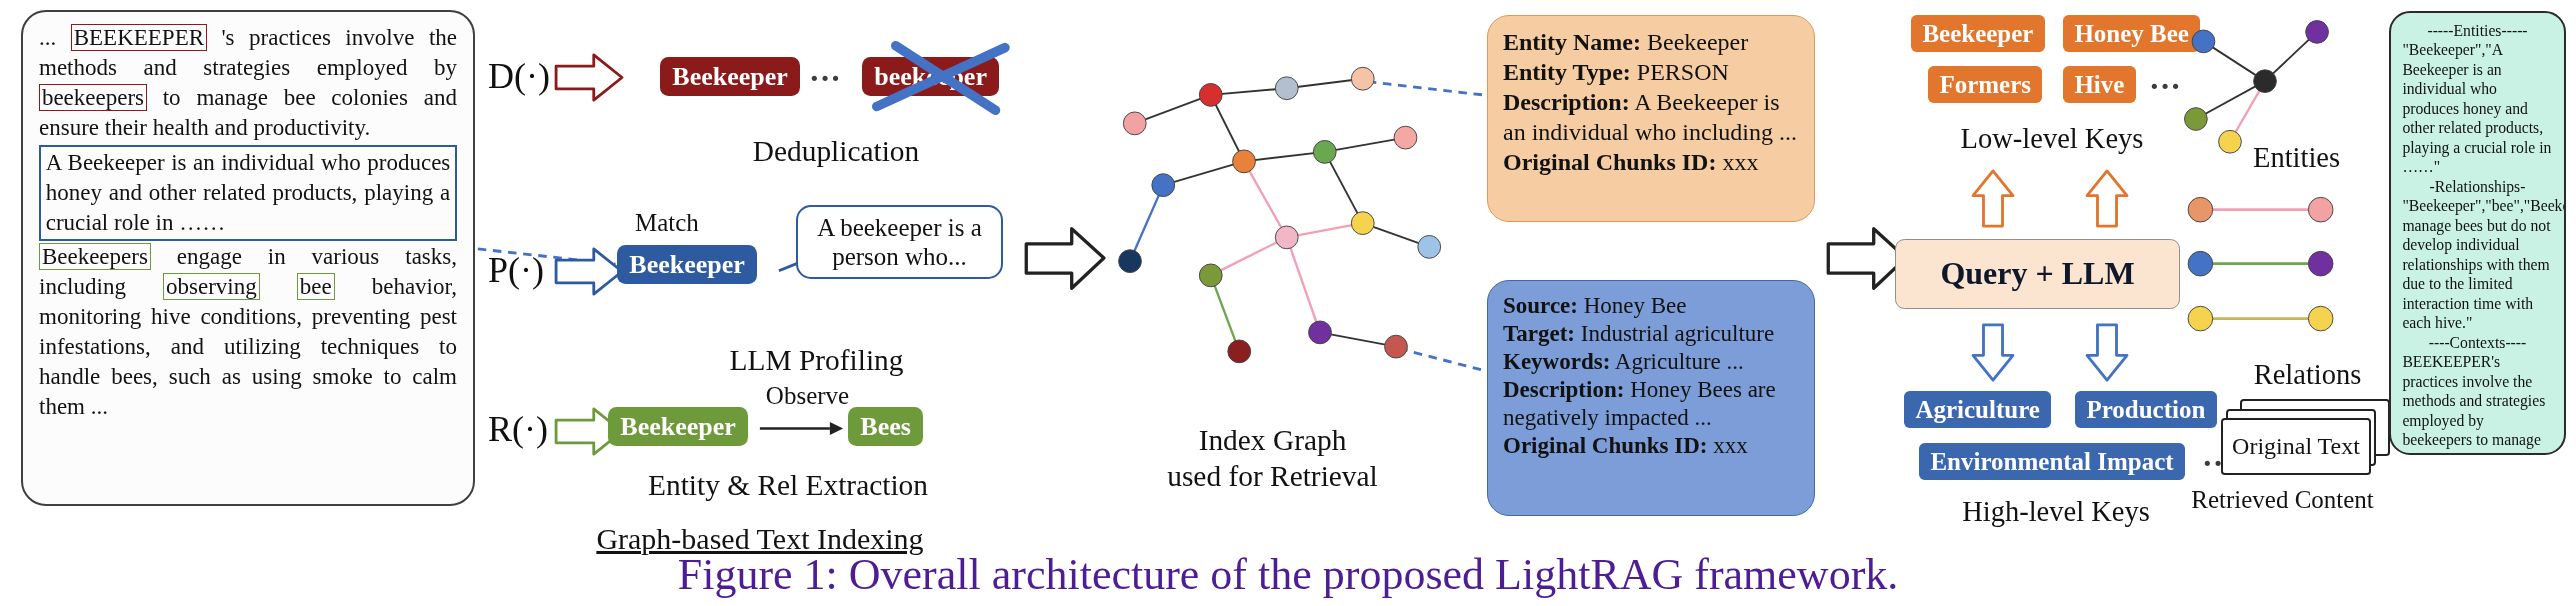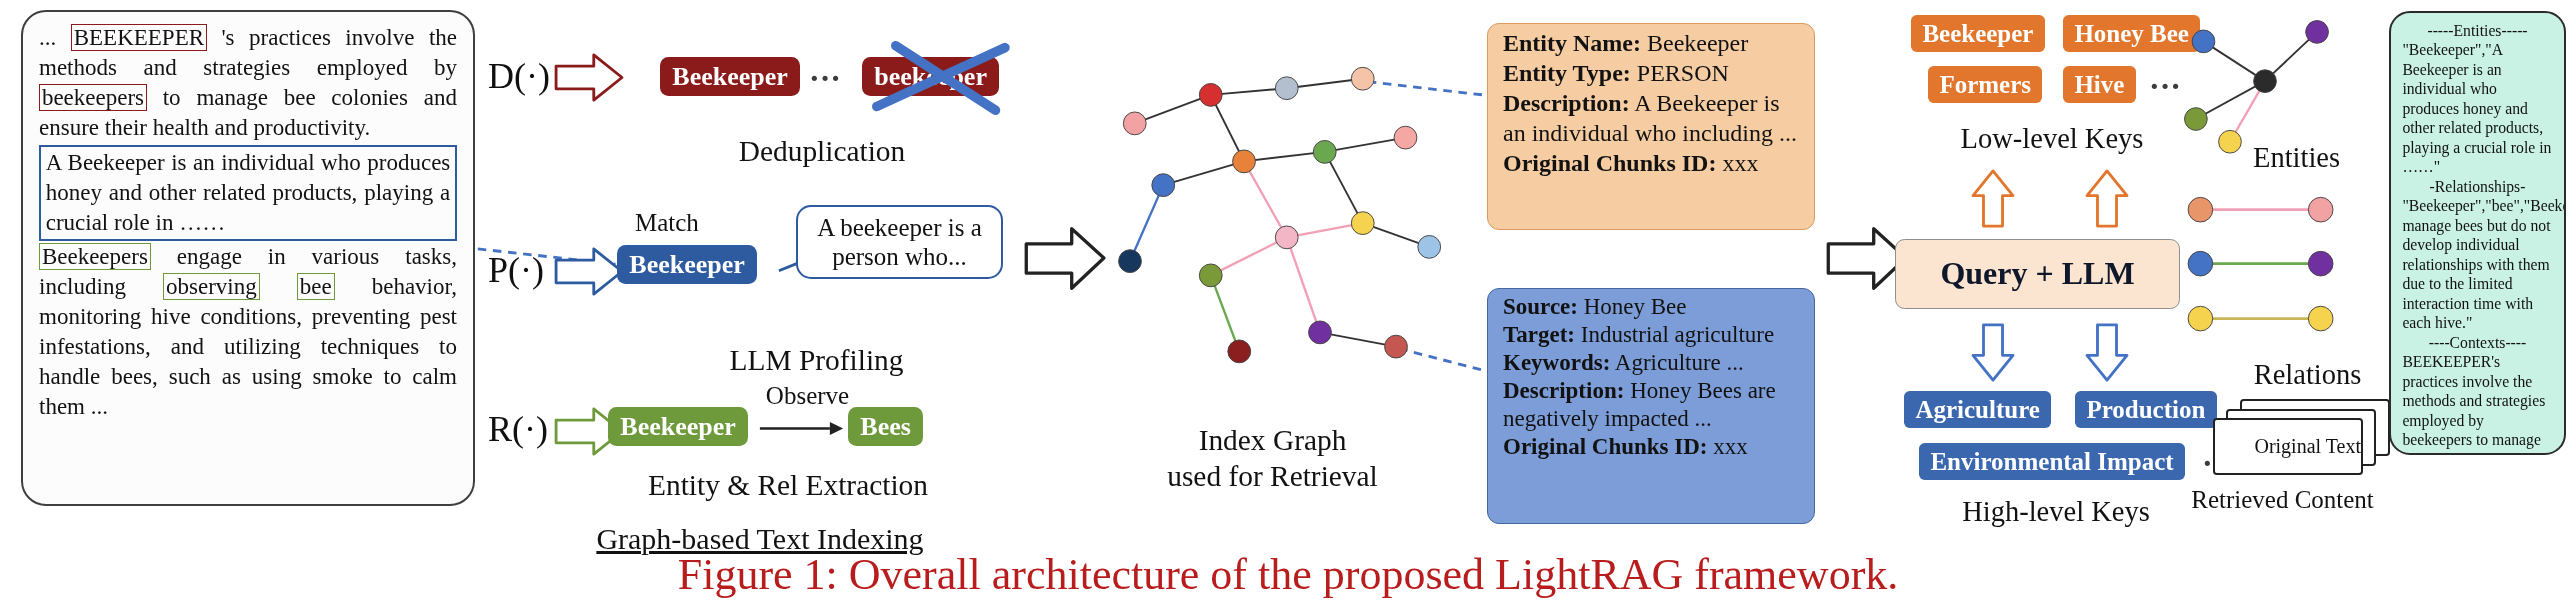--- a/index.html
+++ b/index.html
@@ -22,38 +22,38 @@
   .kbadge { color:#fff; font-weight:bold; font-size:25px; padding:4.7px 11.4px; border-radius:5.7px; white-space:nowrap; }
   .bg-orange { background:#e1762c; } .bg-kblue { background:#3a67ae; }
 
   .lbl { font-size:29.4px; text-align:center; }
   .ulbl { font-size:30px; text-align:center; text-decoration:underline; }
   .dots { font-size:32px; font-weight:bold; color:#3c3c3c; }
   .small-lbl { font-size:25px; }
   .bubble { width:207px; border:2.8px solid #2e5b9f; border-radius:15px; background:#fff; font-size:25px;
             line-height:29.4px; padding:5.7px 11.4px; text-align:center; }
 
-  .card { border-radius:12px; padding:4px 15px;margin-top:8px; }
+  .card { border-radius:22px; padding:11px 15px; }
   .entity-card { left:1487px; top:15px; width:328px; height:207px; background:#f6cda2; border:1.9px solid #dd9a5b;
                  font-size:24px; line-height:30px; overflow:hidden; }
   .relation-card { left:1487px; top:280px; width:328px; height:236px; background:#7c9dd7; border:1.9px solid #44699f;
                    font-size:23px; line-height:28px; overflow:hidden; }
   .card b { font-weight:bold; }
 
   .querybox { left:1895px; top:239px; width:285px; height:70px; background:#fbe5d0; border:1.9px solid #8f8f8f;
               border-radius:9.5px; text-align:center; line-height:66px; font-size:32px; font-weight:bold; color:#0f172a; }
 
   .page { position:absolute; width:150px; height:57px; background:#fff; border:2.4px solid #222; border-radius:3.8px; }
-  .page-text { text-align:right; line-height:53px; font-size:20px; }
+  .page-text { text-align:center; line-height:53px; font-size:24px;margin-left:8px; }
 
   .teal { left:2389px; top:11.4px; width:177px; height:444px; background:#c9f2e4; border:2.4px solid #2b2b2b;
           border-radius:21px; padding:7.6px 11.4px; font-size:15.7px; line-height:19.5px; overflow:hidden; }
   .teal .hdr { text-align:center; }
 
-  .caption { left:0; right:0; top:549px; text-align:center; font-size:44px; color:#b91c1c; }
+  .caption { left:0; right:0; top:549px; text-align:center; font-size:44px; color:#4c1d95; }
 </style>
 </head>
 <body>
 
 <div id="canvas">
 
   <svg class="abs" style="left:0;top:0" width="2576" height="606" viewBox="0 0 2712 638">
     <line x1="503" y1="262" x2="648" y2="278" stroke="#4472c4" stroke-width="3" stroke-dasharray="9,7"></line>
     <line x1="1440" y1="86" x2="1562" y2="100" stroke="#4472c4" stroke-width="3" stroke-dasharray="9,7"></line>
     <line x1="1473" y1="367" x2="1562" y2="390" stroke="#4472c4" stroke-width="3" stroke-dasharray="9,7"></line>
@@ -80,21 +80,21 @@
     <polygon points="0,14 40,14 40,2 70,26 40,50 40,38 0,38" fill="#fff" stroke="#6f9a3b" stroke-width="3" stroke-linejoin="round"></polygon>
   </svg>
 
   <div class="abs badge bg-red" style="left:660px;top:57px">Beekeeper</div>
   <div class="abs dots" style="left:809px;top:60px">···</div>
   <div class="abs badge bg-red" style="left:862px;top:57px">beekeeper</div>
   <svg class="abs" style="left:853px;top:38px" width="171" height="80" viewBox="0 0 180 84">
     <line x1="25" y1="72" x2="160" y2="10" stroke="#4472c4" stroke-width="10" stroke-linecap="round"></line>
     <line x1="45" y1="8" x2="150" y2="76" stroke="#4472c4" stroke-width="10" stroke-linecap="round"></line>
   </svg>
-  <div class="abs lbl" style="left:651px;top:135px;width:342px">Deduplication</div>
+  <div class="abs lbl" style="left:665px;top:135px;width:342px">Deduplication</div>
 
   <div class="abs small-lbl" style="left:635px;top:209px">Match</div>
   <div class="abs badge bg-blue" style="left:617px;top:245px">Beekeeper</div>
   <div class="abs bubble" style="left:796px;top:205px">A beekeeper is a person who...</div>
   <div class="abs lbl" style="left:655px;top:344px;width:323px">LLM Profiling</div>
 
   <div class="abs badge bg-green" style="left:608px;top:407px">Beekeeper</div>
   <div class="abs small-lbl" style="left:760px;top:382px;width:95px;text-align:center">Observe</div>
   <svg class="abs" style="left:758px;top:418px" width="87" height="21" viewBox="0 0 92 22">
     <line x1="2" y1="11" x2="76" y2="11" stroke="#222" stroke-width="2.5"></line>

